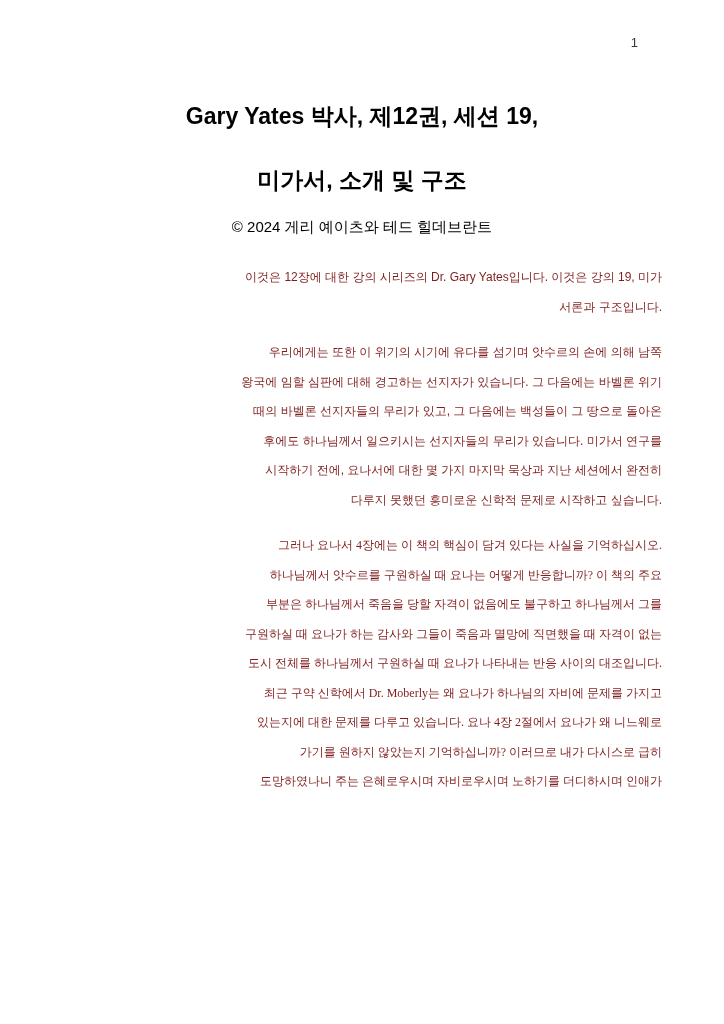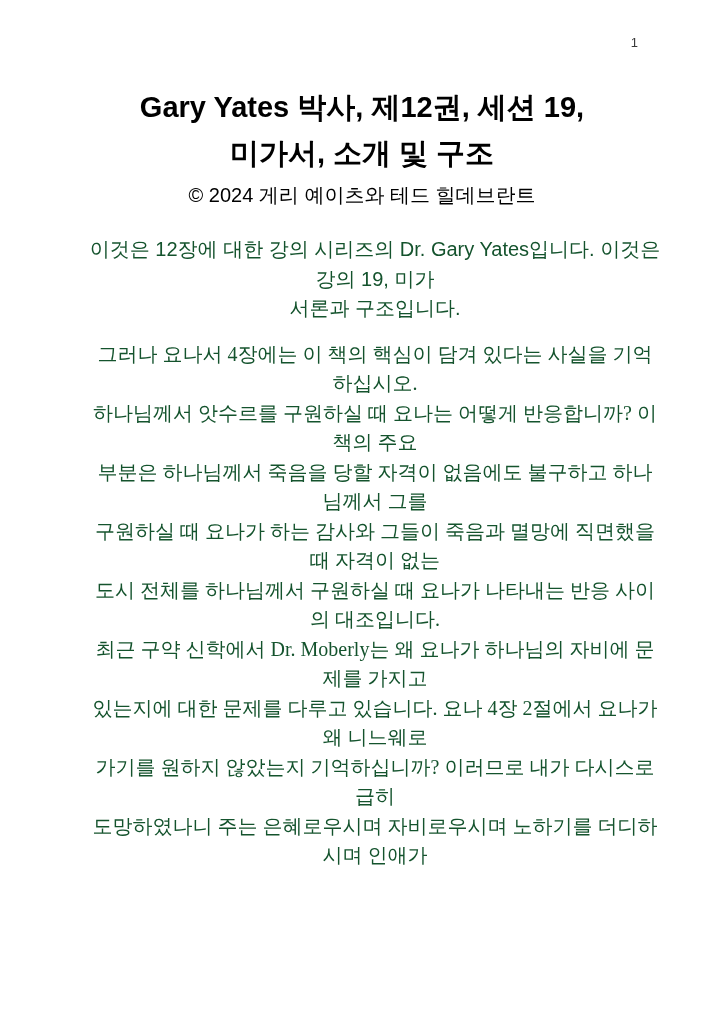--- a/index.html
+++ b/index.html
@@ -25,44 +25,44 @@
     font-size: 13px;
     color: #3a3a3a;
     line-height: 1;
   }
   .doc-header {
     margin-top: 84px;
     text-align: center;
   }
   .doc-title {
     margin: 0;
-    font-size: 29px;
+    font-size: 23px;
     font-weight: 700;
-    line-height: 46px;
+    line-height: 64px;
     letter-spacing: 0px;
     color: #000000;
     white-space: pre-line;
   }
   .doc-copyright {
     margin: 6px 0 0 0;
-    font-size: 20px;
+    font-size: 15px;
     font-weight: 400;
     color: #000000;
   }
   .doc-body {
     margin: 26px 62px 0 88px;
     width: 574px;
   }
   .doc-body p {
     margin: 0 0 16px 0;
-    font-size: 20px;
+    font-size: 12px;
     line-height: 29.5px;
-    color: #14532d;
+    color: #7f1d1d;
     white-space: pre-line;
-    text-align: center;
+    text-align: right;
   }
   .doc-body p:last-child {
     margin-bottom: 0;
     font-family: Liberation Serif, serif;
   }
 </style>
 </head>
 <body>
 
 <div class="page">
@@ -71,20 +71,26 @@
 
   <div class="doc-header">
     <h1 class="doc-title">Gary Yates 박사, 제12권, 세션 19,
 미가서, 소개 및 구조</h1>
     <p class="doc-copyright">© 2024 게리 예이츠와 테드 힐데브란트</p>
   </div>
 
   <div class="doc-body">
     <p>이것은 12장에 대한 강의 시리즈의 Dr. Gary Yates입니다. 이것은 강의 19, 미가
 서론과 구조입니다.</p>
+    <p>우리에게는 또한 이 위기의 시기에 유다를 섬기며 앗수르의 손에 의해 남쪽
+왕국에 임할 심판에 대해 경고하는 선지자가 있습니다. 그 다음에는 바벨론 위기
+때의 바벨론 선지자들의 무리가 있고, 그 다음에는 백성들이 그 땅으로 돌아온
+후에도 하나님께서 일으키시는 선지자들의 무리가 있습니다. 미가서 연구를
+시작하기 전에, 요나서에 대한 몇 가지 마지막 묵상과 지난 세션에서 완전히
+다루지 못했던 흥미로운 신학적 문제로 시작하고 싶습니다.</p>
     <p>그러나 요나서 4장에는 이 책의 핵심이 담겨 있다는 사실을 기억하십시오.
 하나님께서 앗수르를 구원하실 때 요나는 어떻게 반응합니까? 이 책의 주요
 부분은 하나님께서 죽음을 당할 자격이 없음에도 불구하고 하나님께서 그를
 구원하실 때 요나가 하는 감사와 그들이 죽음과 멸망에 직면했을 때 자격이 없는
 도시 전체를 하나님께서 구원하실 때 요나가 나타내는 반응 사이의 대조입니다.
 최근 구약 신학에서 Dr. Moberly는 왜 요나가 하나님의 자비에 문제를 가지고
 있는지에 대한 문제를 다루고 있습니다. 요나 4장 2절에서 요나가 왜 니느웨로
 가기를 원하지 않았는지 기억하십니까? 이러므로 내가 다시스로 급히
 도망하였나니 주는 은혜로우시며 자비로우시며 노하기를 더디하시며 인애가</p>
   </div>

